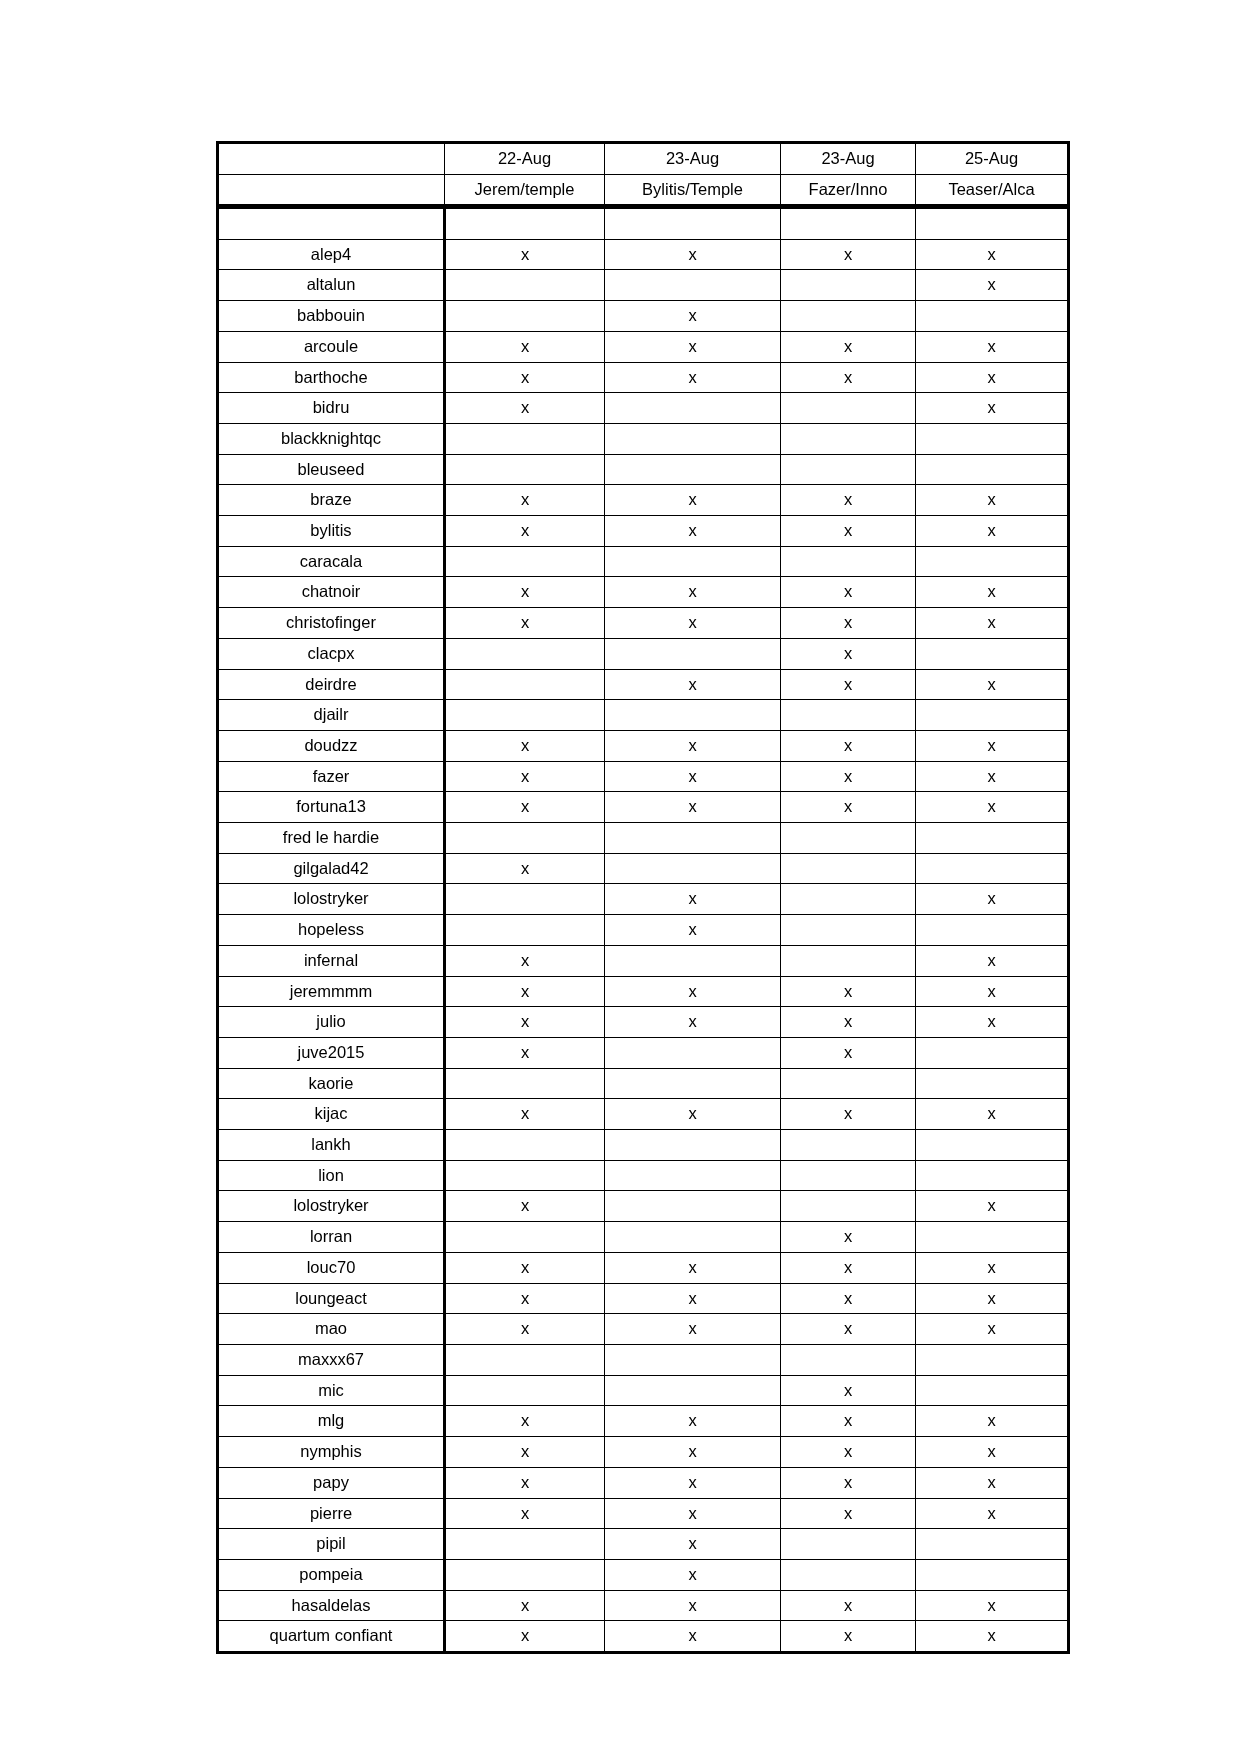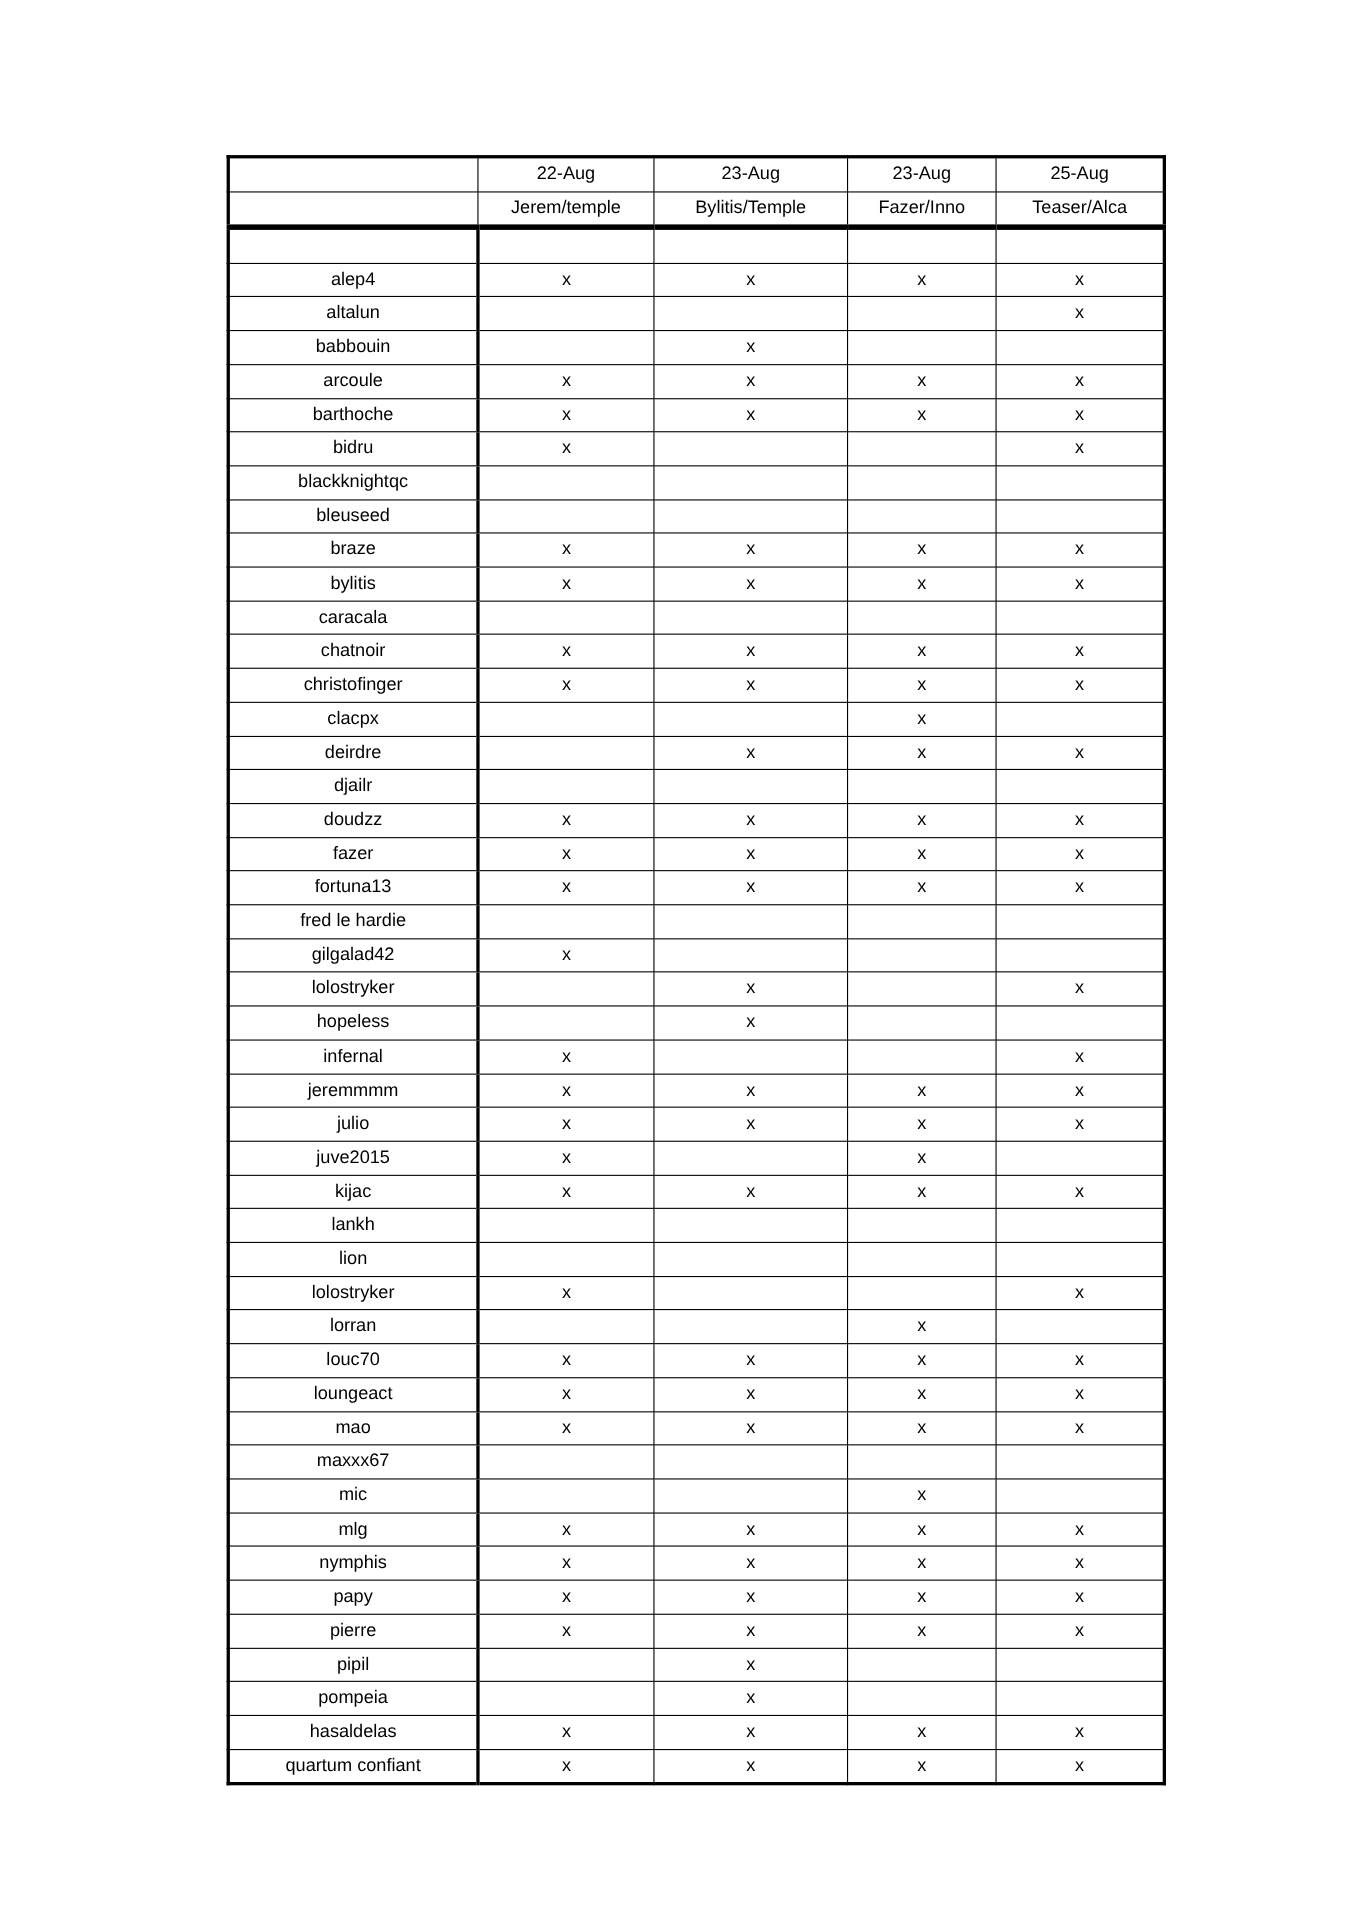--- a/index.html
+++ b/index.html
@@ -9,21 +9,21 @@
   }
   body {
     position: relative;
     width: 1241px;
     height: 1754px;
     font-family: "Liberation Sans", sans-serif;
     color: #000;
   }
   .sheet {
     position: absolute;
-    left: 206px;
+    left: 216px;
     top: 141px;
   }
   table.grid {
     border-collapse: collapse;
     table-layout: fixed;
     width: 851px;
     background: #fff;
   }
   table.grid th,
   table.grid td {
@@ -273,20 +273,27 @@
           <td>x</td>
         </tr>
         <tr>
           <td class="name-cell">juve2015</td>
           <td>x</td>
           <td></td>
           <td>x</td>
           <td></td>
         </tr>
         <tr>
+          <td class="name-cell">kaorie</td>
+          <td></td>
+          <td></td>
+          <td></td>
+          <td></td>
+        </tr>
+        <tr>
           <td class="name-cell">kijac</td>
           <td>x</td>
           <td>x</td>
           <td>x</td>
           <td>x</td>
         </tr>
         <tr>
           <td class="name-cell">lankh</td>
           <td></td>
           <td></td>

